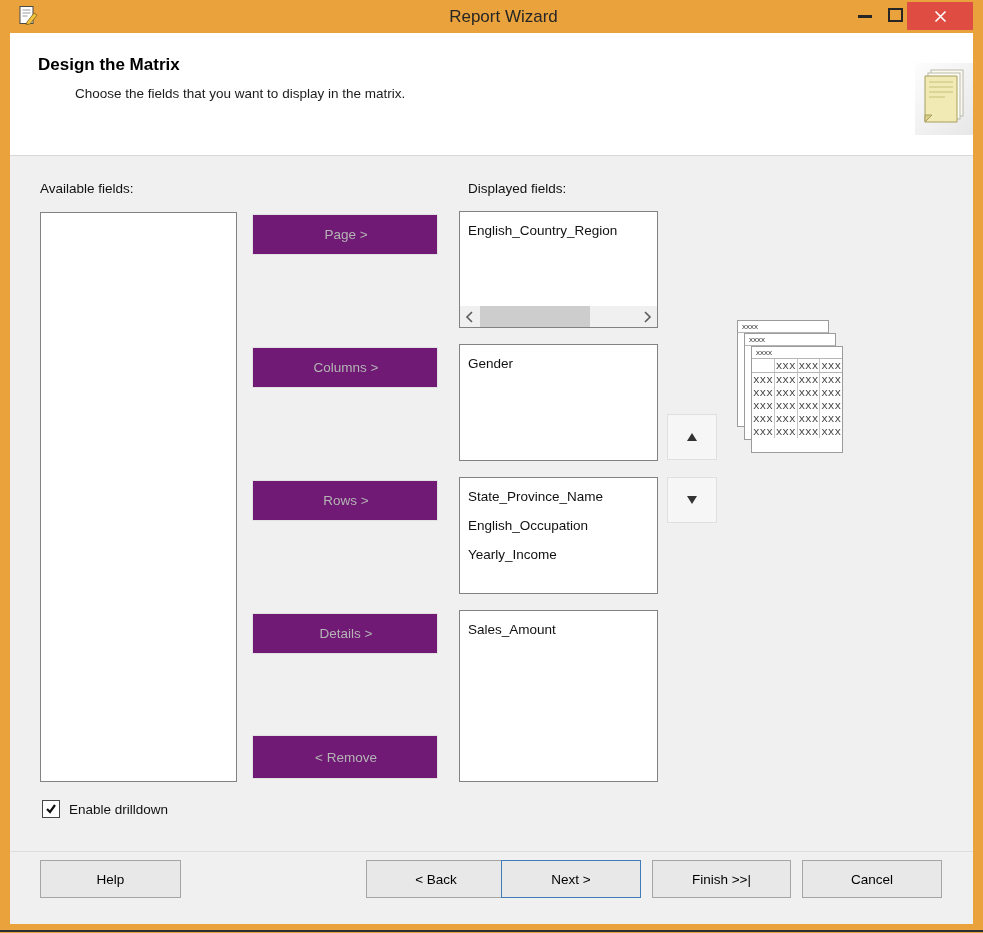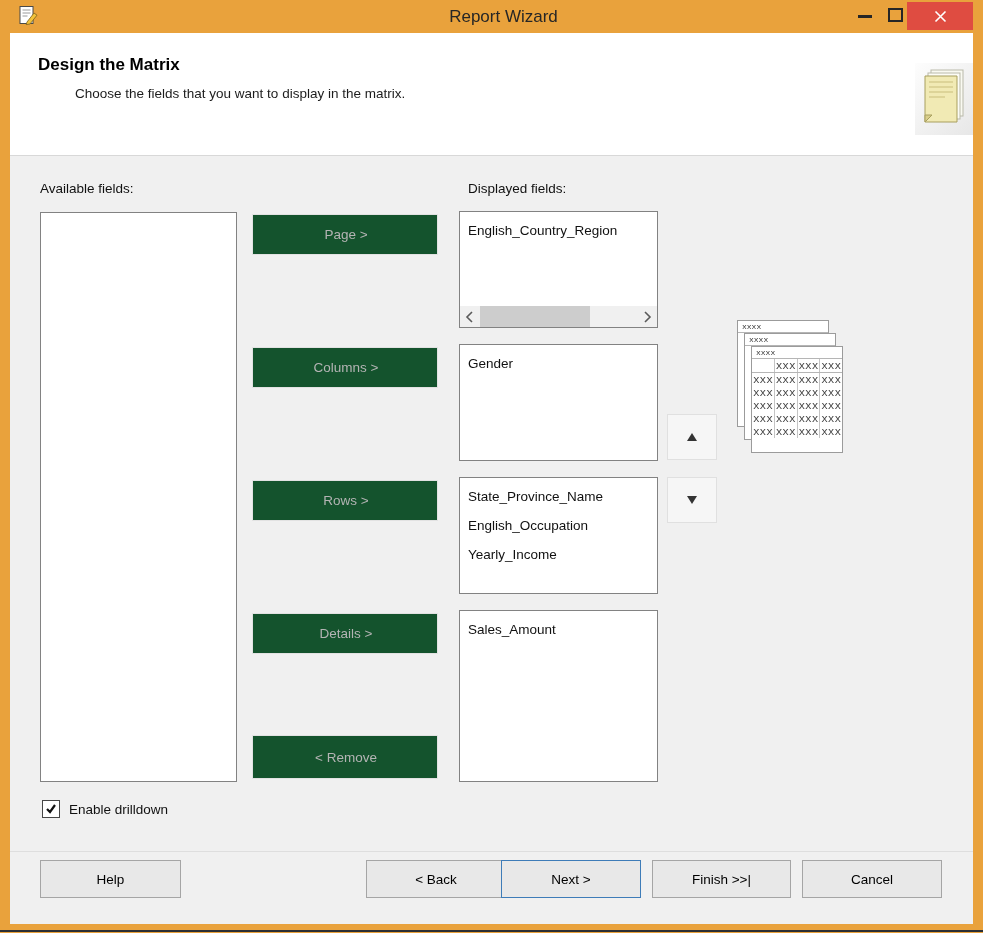--- a/index.html
+++ b/index.html
@@ -32,21 +32,21 @@
   .banner-icon-wrap{position:absolute;right:0;top:30px;width:58px;height:72px;
     background:linear-gradient(135deg,#FDFDFD,#E7E7E7);display:flex;align-items:center;justify-content:center;}
 
   .field-label{position:absolute;font-size:13.5px;color:#111;}
   #lbl-available{left:30px;top:148px;}
   #lbl-displayed{left:458px;top:148px;}
 
   .available-list{position:absolute;left:30px;top:179px;width:195px;height:568px;
     background:#FFF;border:1px solid #828282;}
 
-  .xfer{position:absolute;left:242px;width:186px;height:41px;background:#14532d;
+  .xfer{position:absolute;left:242px;width:186px;height:41px;background:#701a75;
     border:1px solid #E2E2E2;color:#B4B4B4;font-size:13.5px;font-family:inherit;padding-left:8px;}
   #btn-page{top:181px}#btn-columns{top:314px}#btn-rows{top:447px}#btn-details{top:580px}
   #btn-remove{top:702px;height:44px}
 
   .fieldbox{position:absolute;left:449px;width:197px;background:#FFF;border:1px solid #828282;overflow:hidden;}
   #box-page{top:178px;height:115px}
   #box-columns{top:311px;height:115px}
   #box-rows{top:444px;height:115px}
   #box-details{top:577px;height:170px}
   .fieldbox .item{padding:0 8px;line-height:29px;font-size:13.5px;color:#111;white-space:nowrap;}
@@ -67,21 +67,21 @@
   .tri-down{width:0;height:0;border-left:5px solid transparent;border-right:5px solid transparent;
     border-top:8px solid #333;}
 
   
   .illus{position:absolute;left:727px;top:287px;width:114px;height:136px;}
   .ill-page{position:absolute;width:90px;height:105px;background:#FFF;border:1px solid #9B9B9B;}
   .pg1{left:0;top:0;}
   .pg2{left:7px;top:13px;}
   .pg3{left:14px;top:26px;}
   .ill-head{display:block;font-size:8px;line-height:11px;padding-left:4px;color:#333;
-    border-bottom:1px solid #B5B5B5;font-family:Liberation Mono, monospace;}
+    border-bottom:1px solid #B5B5B5;font-family:Liberation Sans, sans-serif;}
   .ill-row{display:flex;height:13px;}
   .ill-row-head{border-bottom:1px solid #B5B5B5;}
   .ill-cell{flex:1;font-size:11px;line-height:13px;color:#444;text-align:center;
     border-left:1px solid #C4C4C4;overflow:hidden;font-family:"DejaVu Sans Mono",monospace;}
   .ill-row .ill-cell:first-child{border-left:none;}
 
   
   .drilldown{position:absolute;left:32px;top:767px;display:flex;align-items:center;}
   .checkbox{width:16px;height:16px;background:#FFF;border:1px solid #454545;
     display:inline-flex;align-items:center;justify-content:center;}

